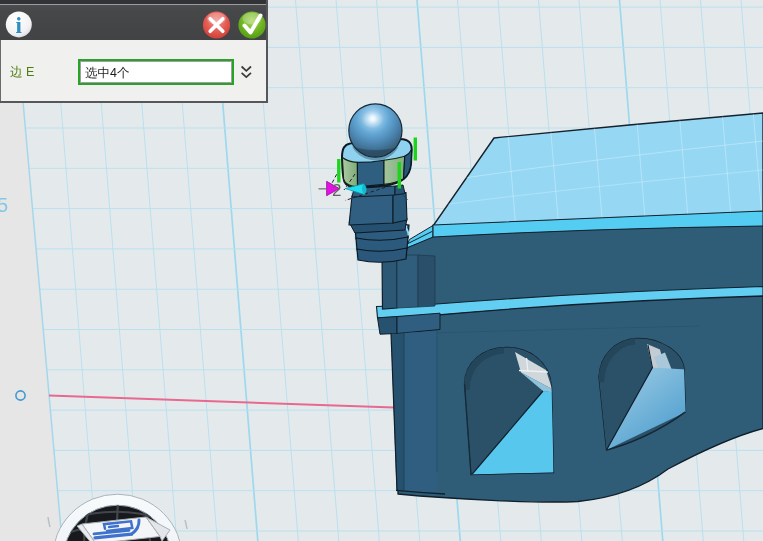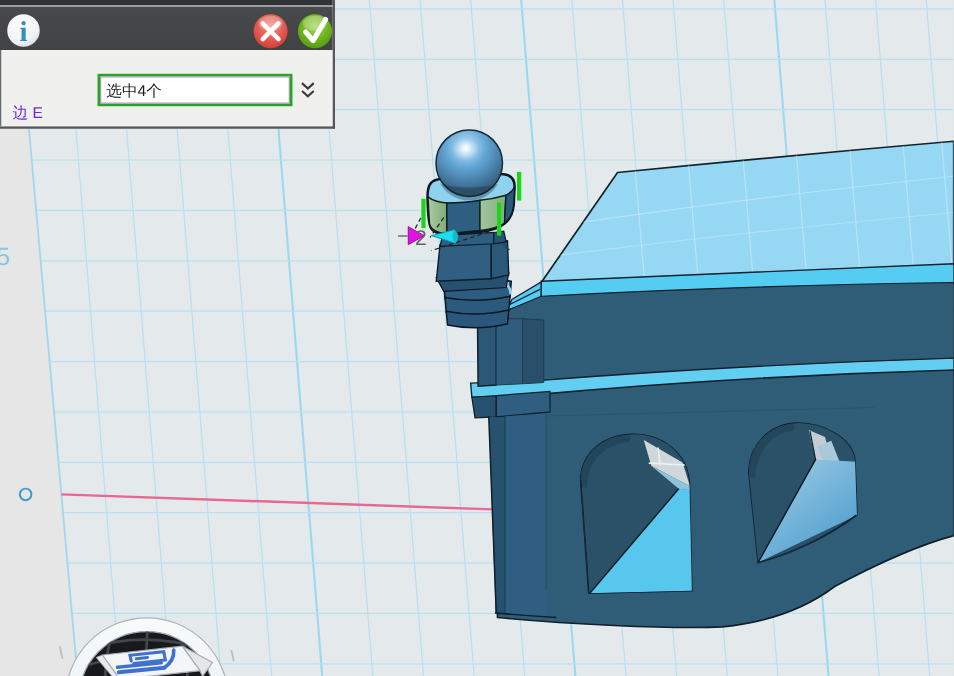--- a/index.html
+++ b/index.html
@@ -4,21 +4,21 @@
 html,body{margin:0;padding:0;background:#e6e6e6;width:763px;height:541px;overflow:hidden;
 font-family:"Liberation Sans",sans-serif;}
 #stage{position:relative;width:763px;height:541px;}
 svg{position:absolute;left:0;top:0;}
 #dlg{position:absolute;left:0;top:0;width:268px;height:103px;background:#f0f0ef;
 border-right:2px solid #57575b;border-bottom:2.5px solid #57575b;box-sizing:border-box;}
 #dlg .title{position:absolute;left:0;top:0;width:100%;height:40px;
 background:linear-gradient(#323336 0px,#323336 4px,#9c9da0 4px,#9c9da0 5.5px,#4a4b4d 5.5px,#464749 12px,#424345 40px);}
 #dlg .body{position:absolute;left:0;top:40px;width:100%;height:60.5px;background:#f0f0ef;
 border-left:1.5px solid #6a6a6e;box-sizing:border-box;}
-.lbl{position:absolute;left:10px;top:82px;font-size:12.5px;color:#6d28d9;}
+.lbl{position:absolute;left:10px;top:64px;font-size:12.5px;color:#4d7c0f;}
 .inp{position:absolute;left:78px;top:59px;width:156px;height:26px;box-sizing:border-box;
 border:2px solid #26a426;background:#fff;}
 .inp .inner{position:absolute;left:0;top:0;right:0;bottom:0;border:1px solid #a79aac;}
 .inp .txt{position:absolute;left:5px;top:4px;font-size:12.5px;color:#1c1c1c;}
 </style></head>
 <body>
 <div id="stage">
 <svg width="763" height="541" viewBox="0 0 763 541">
 <defs>
   <clipPath id="planeclip">

